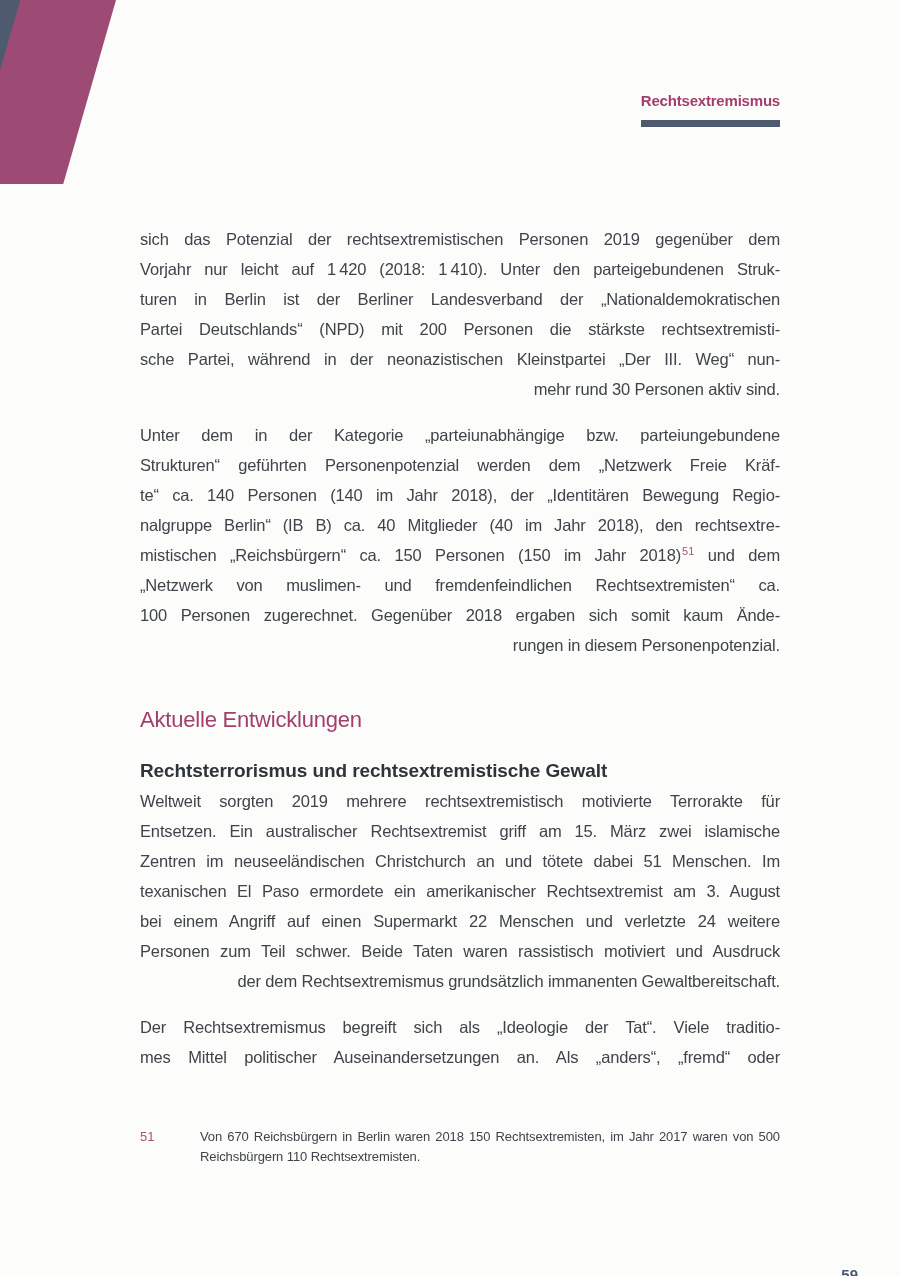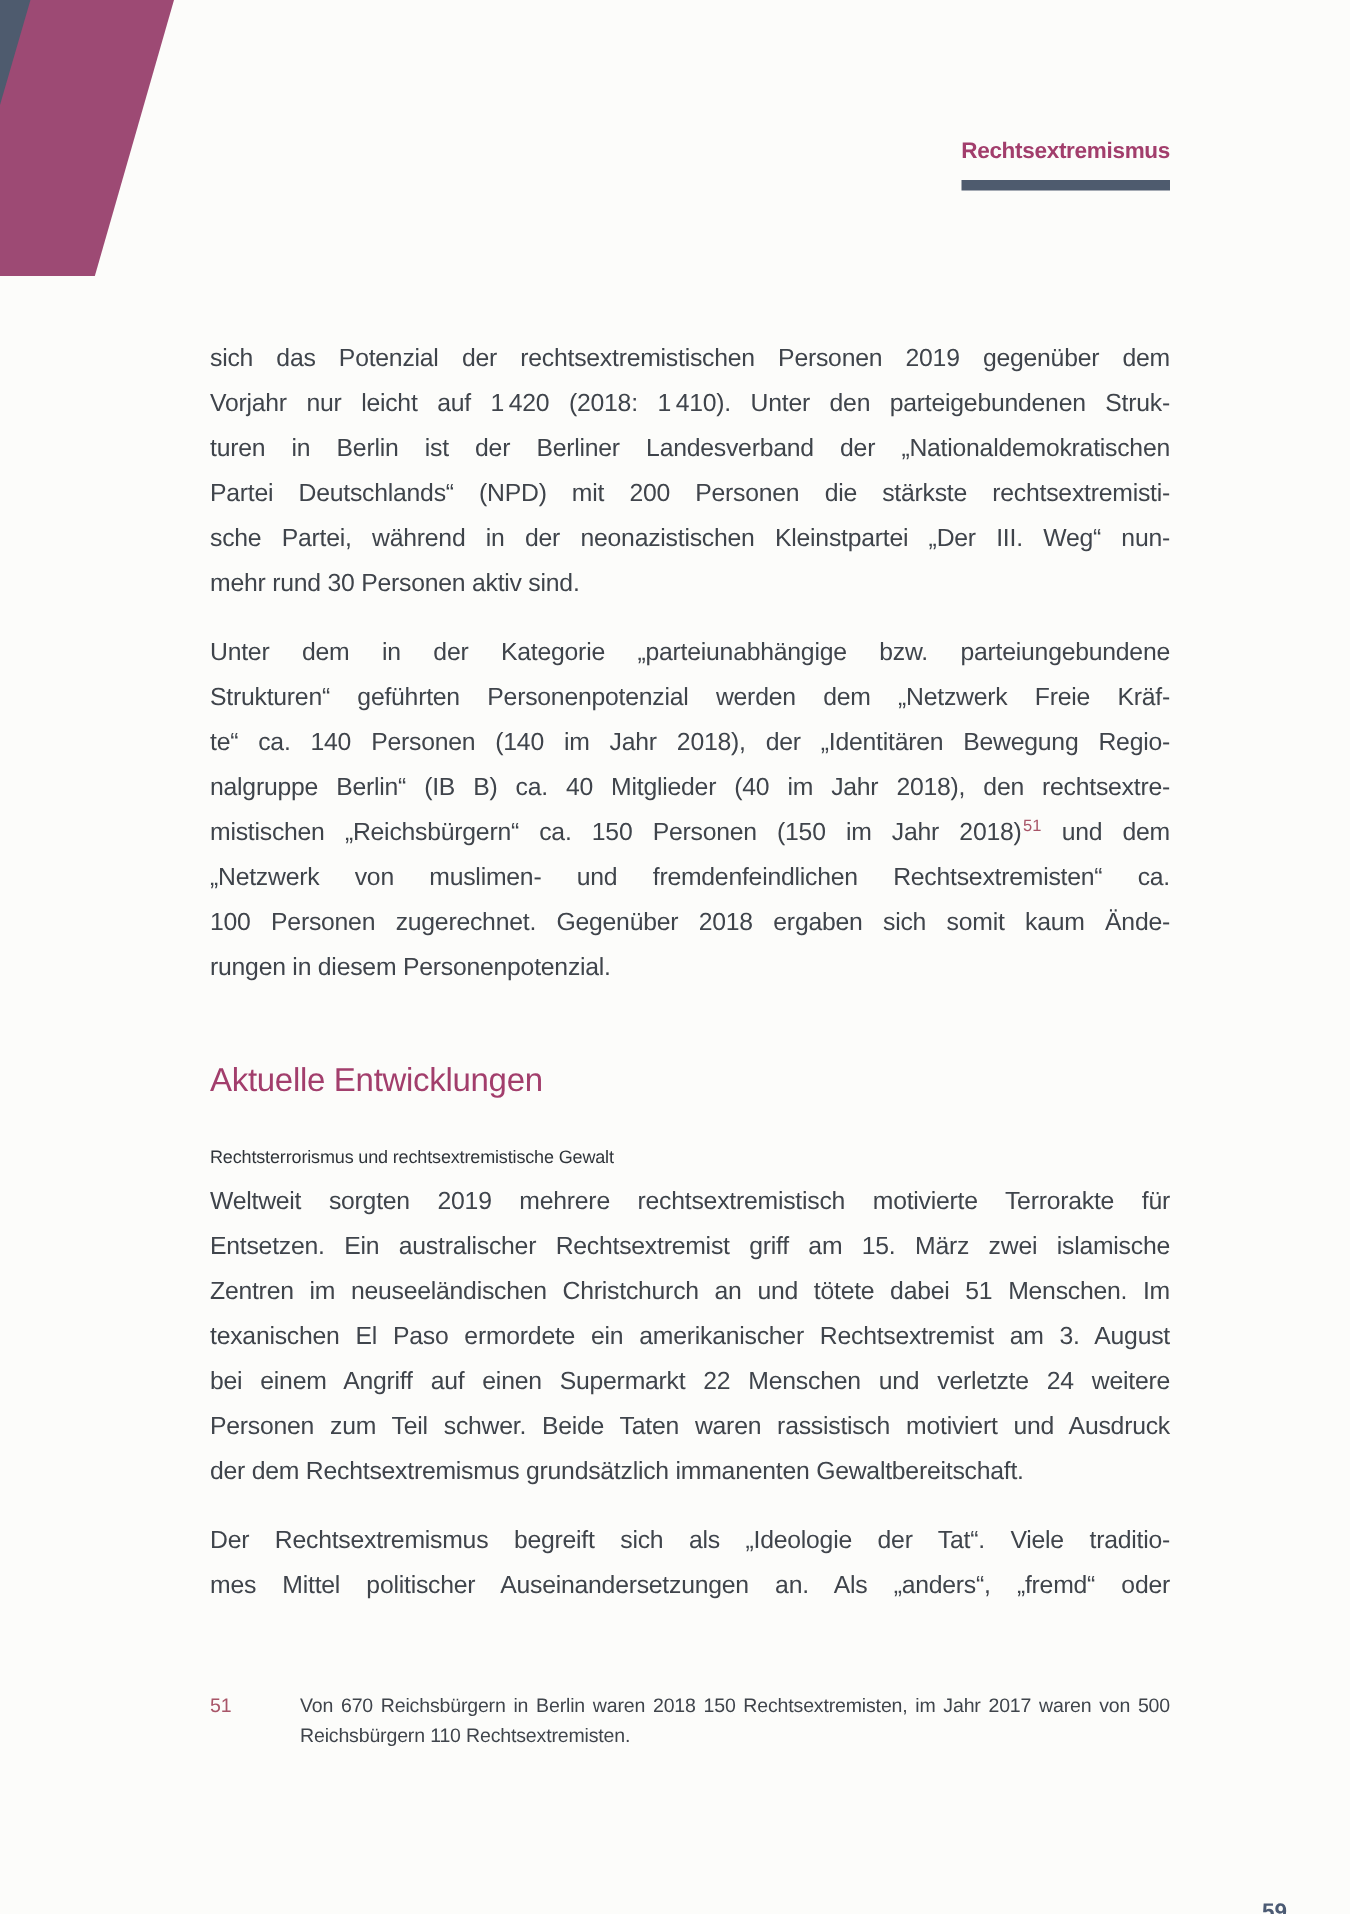--- a/index.html
+++ b/index.html
@@ -48,39 +48,39 @@
     margin-top:10px;
     width:100%;height:7px;
     background:var(--slate);
   }
   
   .content{
     position:absolute;left:140px;top:224px;width:640px;
   }
   .para{font-size:16.5px;line-height:30px;letter-spacing:-0.15px;}
   .para + .para{margin-top:16px;}
-  .line{text-align:left;}
+  .line{text-align:right;}
   .line.just{text-align:justify;text-align-last:justify;}
   .fnref{
     color:var(--rose);
     font-size:11px;
     line-height:0;
     vertical-align:super;
     letter-spacing:0;
     margin-left:1px;
   }
   .h2{
     margin:44px 0 14px 0;
     font-size:22px;font-weight:400;letter-spacing:-0.2px;
     color:var(--accent);
     line-height:32px;
   }
   .h3{
     margin:20px 0 0 0;
-    font-size:12px;font-weight:400;letter-spacing:-0.1px;
+    font-size:19px;font-weight:700;letter-spacing:-0.1px;
     color:var(--boldtext);
     line-height:30px;
   }
   .first-after-h3{margin-top:0;}
   .content .h3 + .para{margin-top:0;}
   
   .footnote{
     position:absolute;left:140px;top:1127px;width:640px;
     font-size:13px;line-height:20px;letter-spacing:-0.1px;
     color:var(--bodytext);

